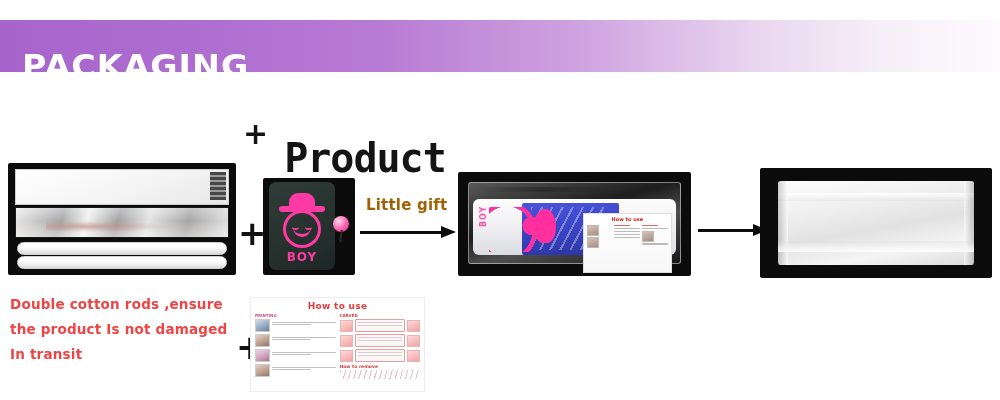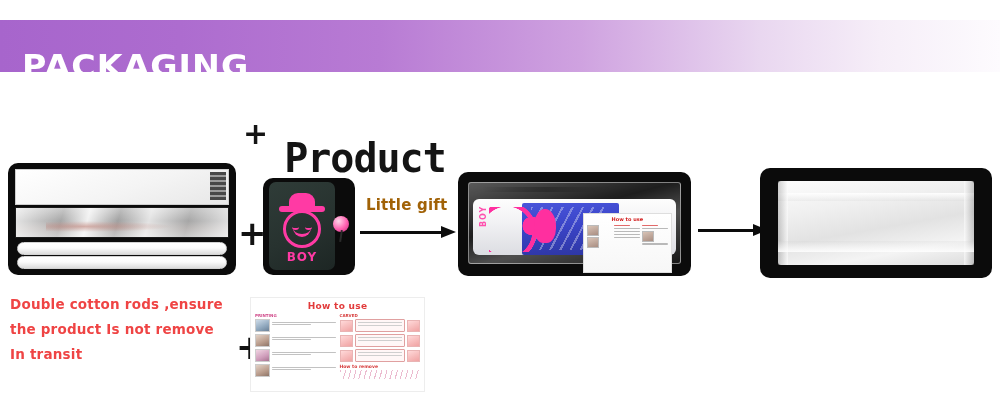--- a/index.html
+++ b/index.html
@@ -38,21 +38,21 @@
   }
   .product-word{
     font-family:"DejaVu Sans Mono", monospace;
     font-size:40px;font-weight:700;color:#141414;
     letter-spacing:-1px;line-height:1;margin-top:48px;
   }
 
   
   .photo{position:absolute;overflow:hidden;}
   .blackframe{
-    background:#0b0b0b;border-radius:10px;
+    background:#0b0b0b;border-radius:2px;
     width:100%;height:100%;position:relative;overflow:hidden;
   }
 
   
   .box-photo{left:8px;top:163px;width:228px;height:112px;}
   .box-inner{position:absolute;left:7px;top:6px;right:7px;bottom:6px;}
   .box-lid{
     position:absolute;left:0;top:0;right:0;height:36%;
     background:linear-gradient(160deg,#ffffff 0%,#f4f4f4 55%,#e7e7e7 100%);
     border:1px solid #cfcfcf;box-sizing:border-box;
@@ -323,21 +323,21 @@
         </div>
         <div class="box-window"></div>
         <div class="box-rod r1"></div>
         <div class="box-rod r2"></div>
       </div>
     </div>
   </div>
 
   <div class="box-caption">
     <div>Double cotton rods ,ensure</div>
-    <div>the product Is not remove</div>
+    <div>the product Is not damaged</div>
     <div> In transit</div>
   </div>
 
   <div class="plus-sign plus-1">+</div>
 
   <div class="photo gift-photo">
     <div class="blackframe">
       <div class="gift-card">
         <div class="gift-hat-crown"></div>
         <div class="gift-hat-brim"></div>

